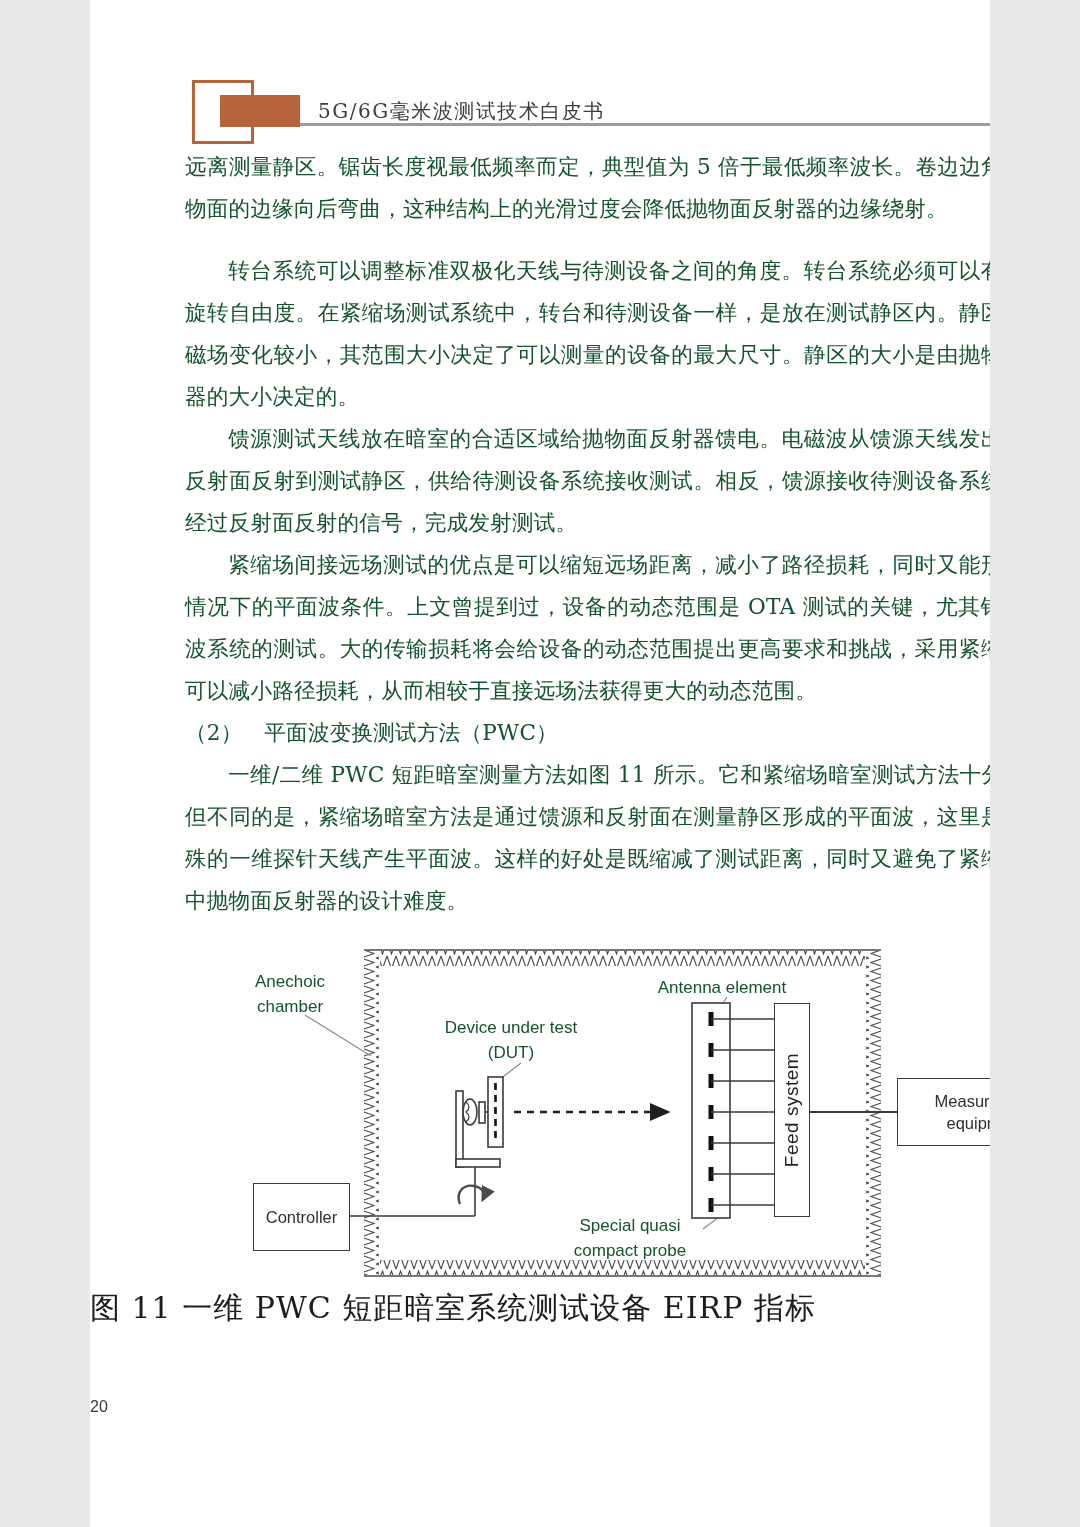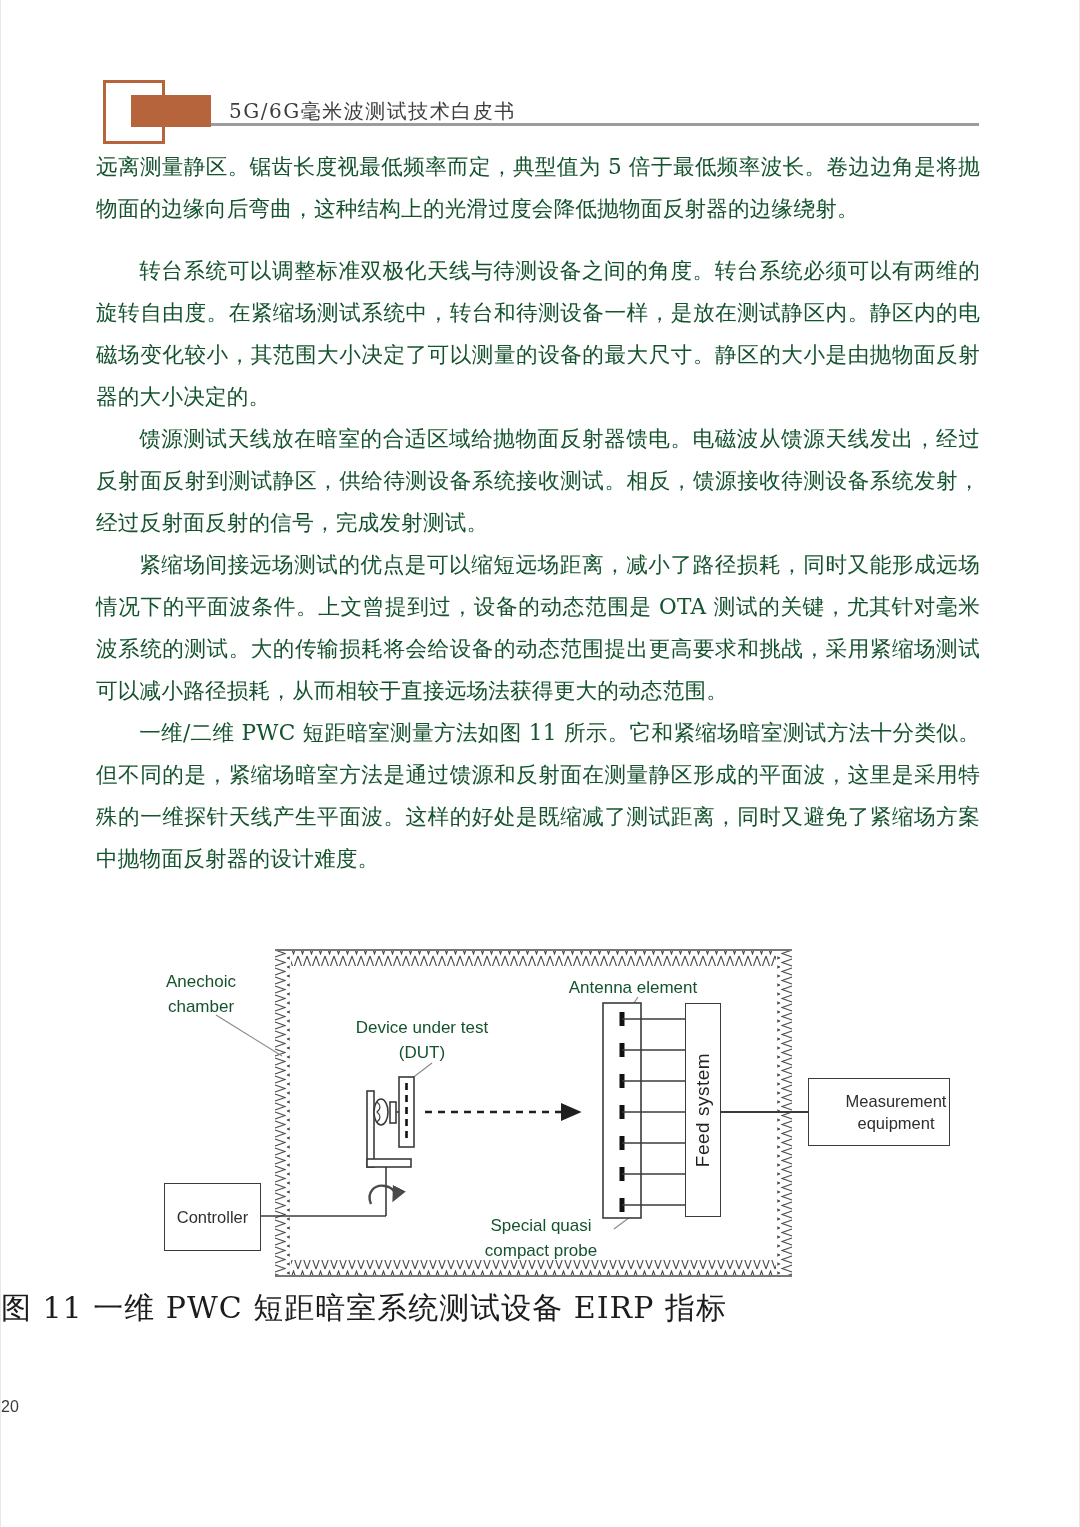--- a/index.html
+++ b/index.html
@@ -1,16 +1,16 @@
 <!DOCTYPE html>
 <html><head>
 <meta charset="utf-8">
 <style>
   html,body{margin:0;padding:0;background:#e8e8e8;}
-  .page{position:relative;width:1078px;height:1527px;background:#ffffff;margin:0 auto;overflow:hidden;
+  .page{position:relative;width:900px;height:1527px;background:#ffffff;margin:0 auto;overflow:hidden;
         font-family:"DejaVu Serif",serif;}
   
   .logo-outline{position:absolute;left:102px;top:80px;width:56px;height:58px;border:3px solid #b5643c;background:#fff;}
   .logo-mark{position:absolute;left:130px;top:95px;width:80px;height:32px;background:#b5643c;}
   .header-title{position:absolute;left:228px;top:98px;font-size:20px;color:#3d3d3d;letter-spacing:1.5px;white-space:nowrap;}
   .header-rule{position:absolute;left:210px;top:123px;width:768px;height:3px;background:#9c9c9c;}
   
   .bodytext{position:absolute;left:95px;top:146px;width:884px;color:#14532d;}
   .bodytext p{margin:0;font-size:21.6px;line-height:42px;letter-spacing:0.2px;text-align:justify;}
   .bodytext p.indent{text-indent:2em;}
@@ -40,20 +40,21 @@
     <div class="logo-outline"></div>
     <div class="logo-mark"></div>
     <div class="header-title">5G/6G毫米波测试技术白皮书</div>
   </div>
 
   <div class="bodytext">
     <p>远离测量静区。锯齿长度视最低频率而定，典型值为 5 倍于最低频率波长。卷边边角是将抛物面的边缘向后弯曲，这种结构上的光滑过度会降低抛物面反射器的边缘绕射。</p>
     <p class="indent sp">转台系统可以调整标准双极化天线与待测设备之间的角度。转台系统必须可以有两维的旋转自由度。在紧缩场测试系统中，转台和待测设备一样，是放在测试静区内。静区内的电磁场变化较小，其范围大小决定了可以测量的设备的最大尺寸。静区的大小是由抛物面反射器的大小决定的。</p>
     <p class="indent">馈源测试天线放在暗室的合适区域给抛物面反射器馈电。电磁波从馈源天线发出，经过反射面反射到测试静区，供给待测设备系统接收测试。相反，馈源接收待测设备系统发射，经过反射面反射的信号，完成发射测试。</p>
     <p class="indent">紧缩场间接远场测试的优点是可以缩短远场距离，减小了路径损耗，同时又能形成远场情况下的平面波条件。上文曾提到过，设备的动态范围是 OTA 测试的关键，尤其针对毫米波系统的测试。大的传输损耗将会给设备的动态范围提出更高要求和挑战，采用紧缩场测试可以减小路径损耗，从而相较于直接远场法获得更大的动态范围。</p>
+    <p class="heading">（2）　平面波变换测试方法（PWC）</p>
     <p class="indent">一维/二维 PWC 短距暗室测量方法如图 11 所示。它和紧缩场暗室测试方法十分类似。但不同的是，紧缩场暗室方法是通过馈源和反射面在测量静区形成的平面波，这里是采用特殊的一维探针天线产生平面波。这样的好处是既缩减了测试距离，同时又避免了紧缩场方案中抛物面反射器的设计难度。</p>
   </div>
 
   <div class="figure">
     <svg width="1080" height="350" viewBox="0 0 1080 350">
       <defs>
         <pattern id="zzDown" width="9" height="15" patternUnits="userSpaceOnUse">
           <path d="M0,1 L4.5,14 L9,1" fill="none" stroke="#4a4a4a" stroke-width="1.1"></path>
         </pattern>
         <pattern id="zzUp" width="9" height="15" patternUnits="userSpaceOnUse">

